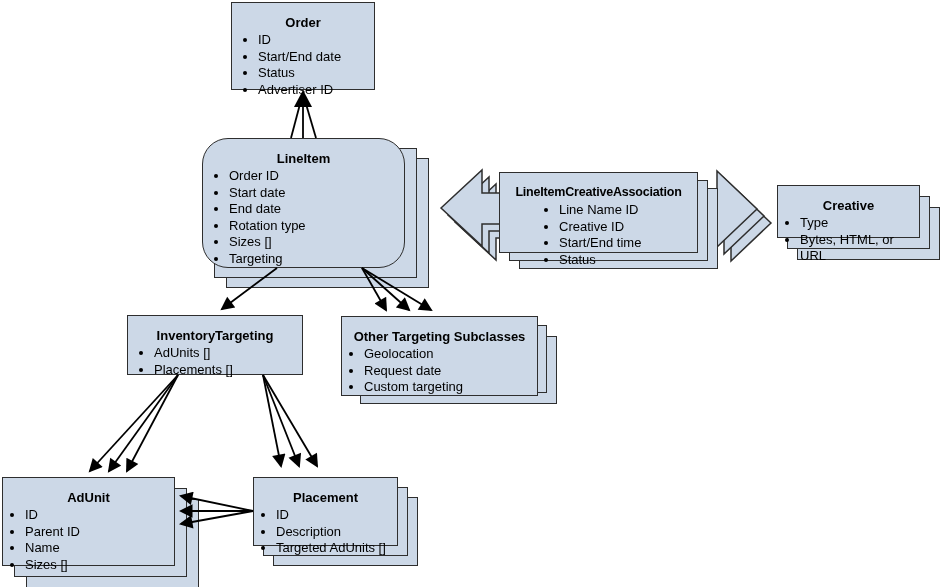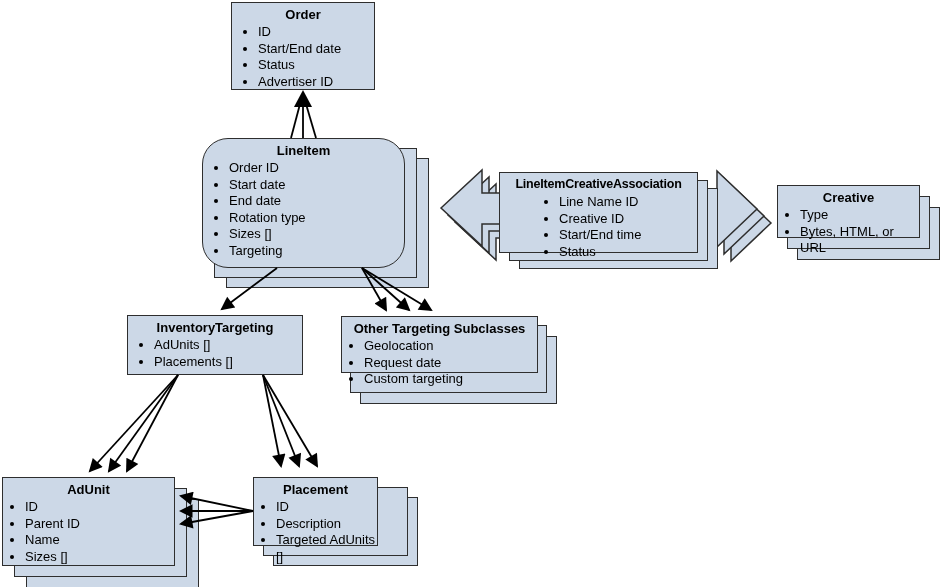--- a/index.html
+++ b/index.html
@@ -11,21 +11,21 @@
   .svg-over{position:absolute;left:0;top:0;z-index:3;pointer-events:none;}
   .entity{position:absolute;z-index:2;}
   .layer,.card{
     position:absolute;box-sizing:border-box;
     background:#ccd8e7;border:1.5px solid #2e2e2e;
   }
   .card{z-index:2;}
   .layer{z-index:1;}
   .card .title{
     font-size:13px;font-weight:bold;text-align:center;
-    padding-top:3px;line-height:17px;color:#000;white-space:nowrap;overflow:hidden;
+    padding-top:11px;line-height:17px;color:#000;white-space:nowrap;overflow:hidden;
   }
   .card.tight-title .title{font-size:12.5px;letter-spacing:-0.2px;}
   .card ul{
     margin:1px 0 0 7px;padding:0 2px 0 19px;list-style:disc;
     font-size:13px;line-height:16.5px;color:#000;
   }
   .card.wide-indent ul{padding-left:52px;}
   .card.slim-indent ul{padding-left:15px;}
 </style>
 </head>
@@ -110,21 +110,21 @@
       <ul>
           <li>AdUnits []</li>
           <li>Placements []</li>
         </ul>
     </div>
   </div>
 
   <div class="entity" style="left:341px;top:316px;width:216px;height:88px;">
     <div class="layer" style="left:19px;top:20px;width:197px;height:68px;"></div>
     <div class="layer" style="left:9px;top:9px;width:197px;height:68px;"></div>
-    <div class="card slim-indent" style="left:0;top:0;width:197px;height:57px;">
+    <div class="card slim-indent" style="left:0;top:0;width:197px;height:80px;">
       <div class="title">Other Targeting Subclasses</div>
       <ul>
           <li>Geolocation</li>
           <li>Request date</li>
           <li>Custom targeting</li>
         </ul>
     </div>
   </div>
 
   <div class="entity" style="left:2px;top:477px;width:197px;height:111px;">
@@ -137,21 +137,21 @@
           <li>Parent ID</li>
           <li>Name</li>
           <li>Sizes []</li>
         </ul>
     </div>
   </div>
 
   <div class="entity" style="left:253px;top:477px;width:165px;height:89px;">
     <div class="layer" style="left:20px;top:20px;width:145px;height:69px;"></div>
     <div class="layer" style="left:10px;top:10px;width:145px;height:69px;"></div>
-    <div class="card slim-indent" style="left:0;top:0;width:125px;height:69px;">
+    <div class="card slim-indent" style="left:0;top:0;width:145px;height:69px;">
       <div class="title">Placement</div>
       <ul>
           <li>ID</li>
           <li>Description</li>
           <li>Targeted AdUnits []</li>
         </ul>
     </div>
   </div>
 
   <svg class="svg-over" width="940" height="587" viewBox="0 0 940 587">

